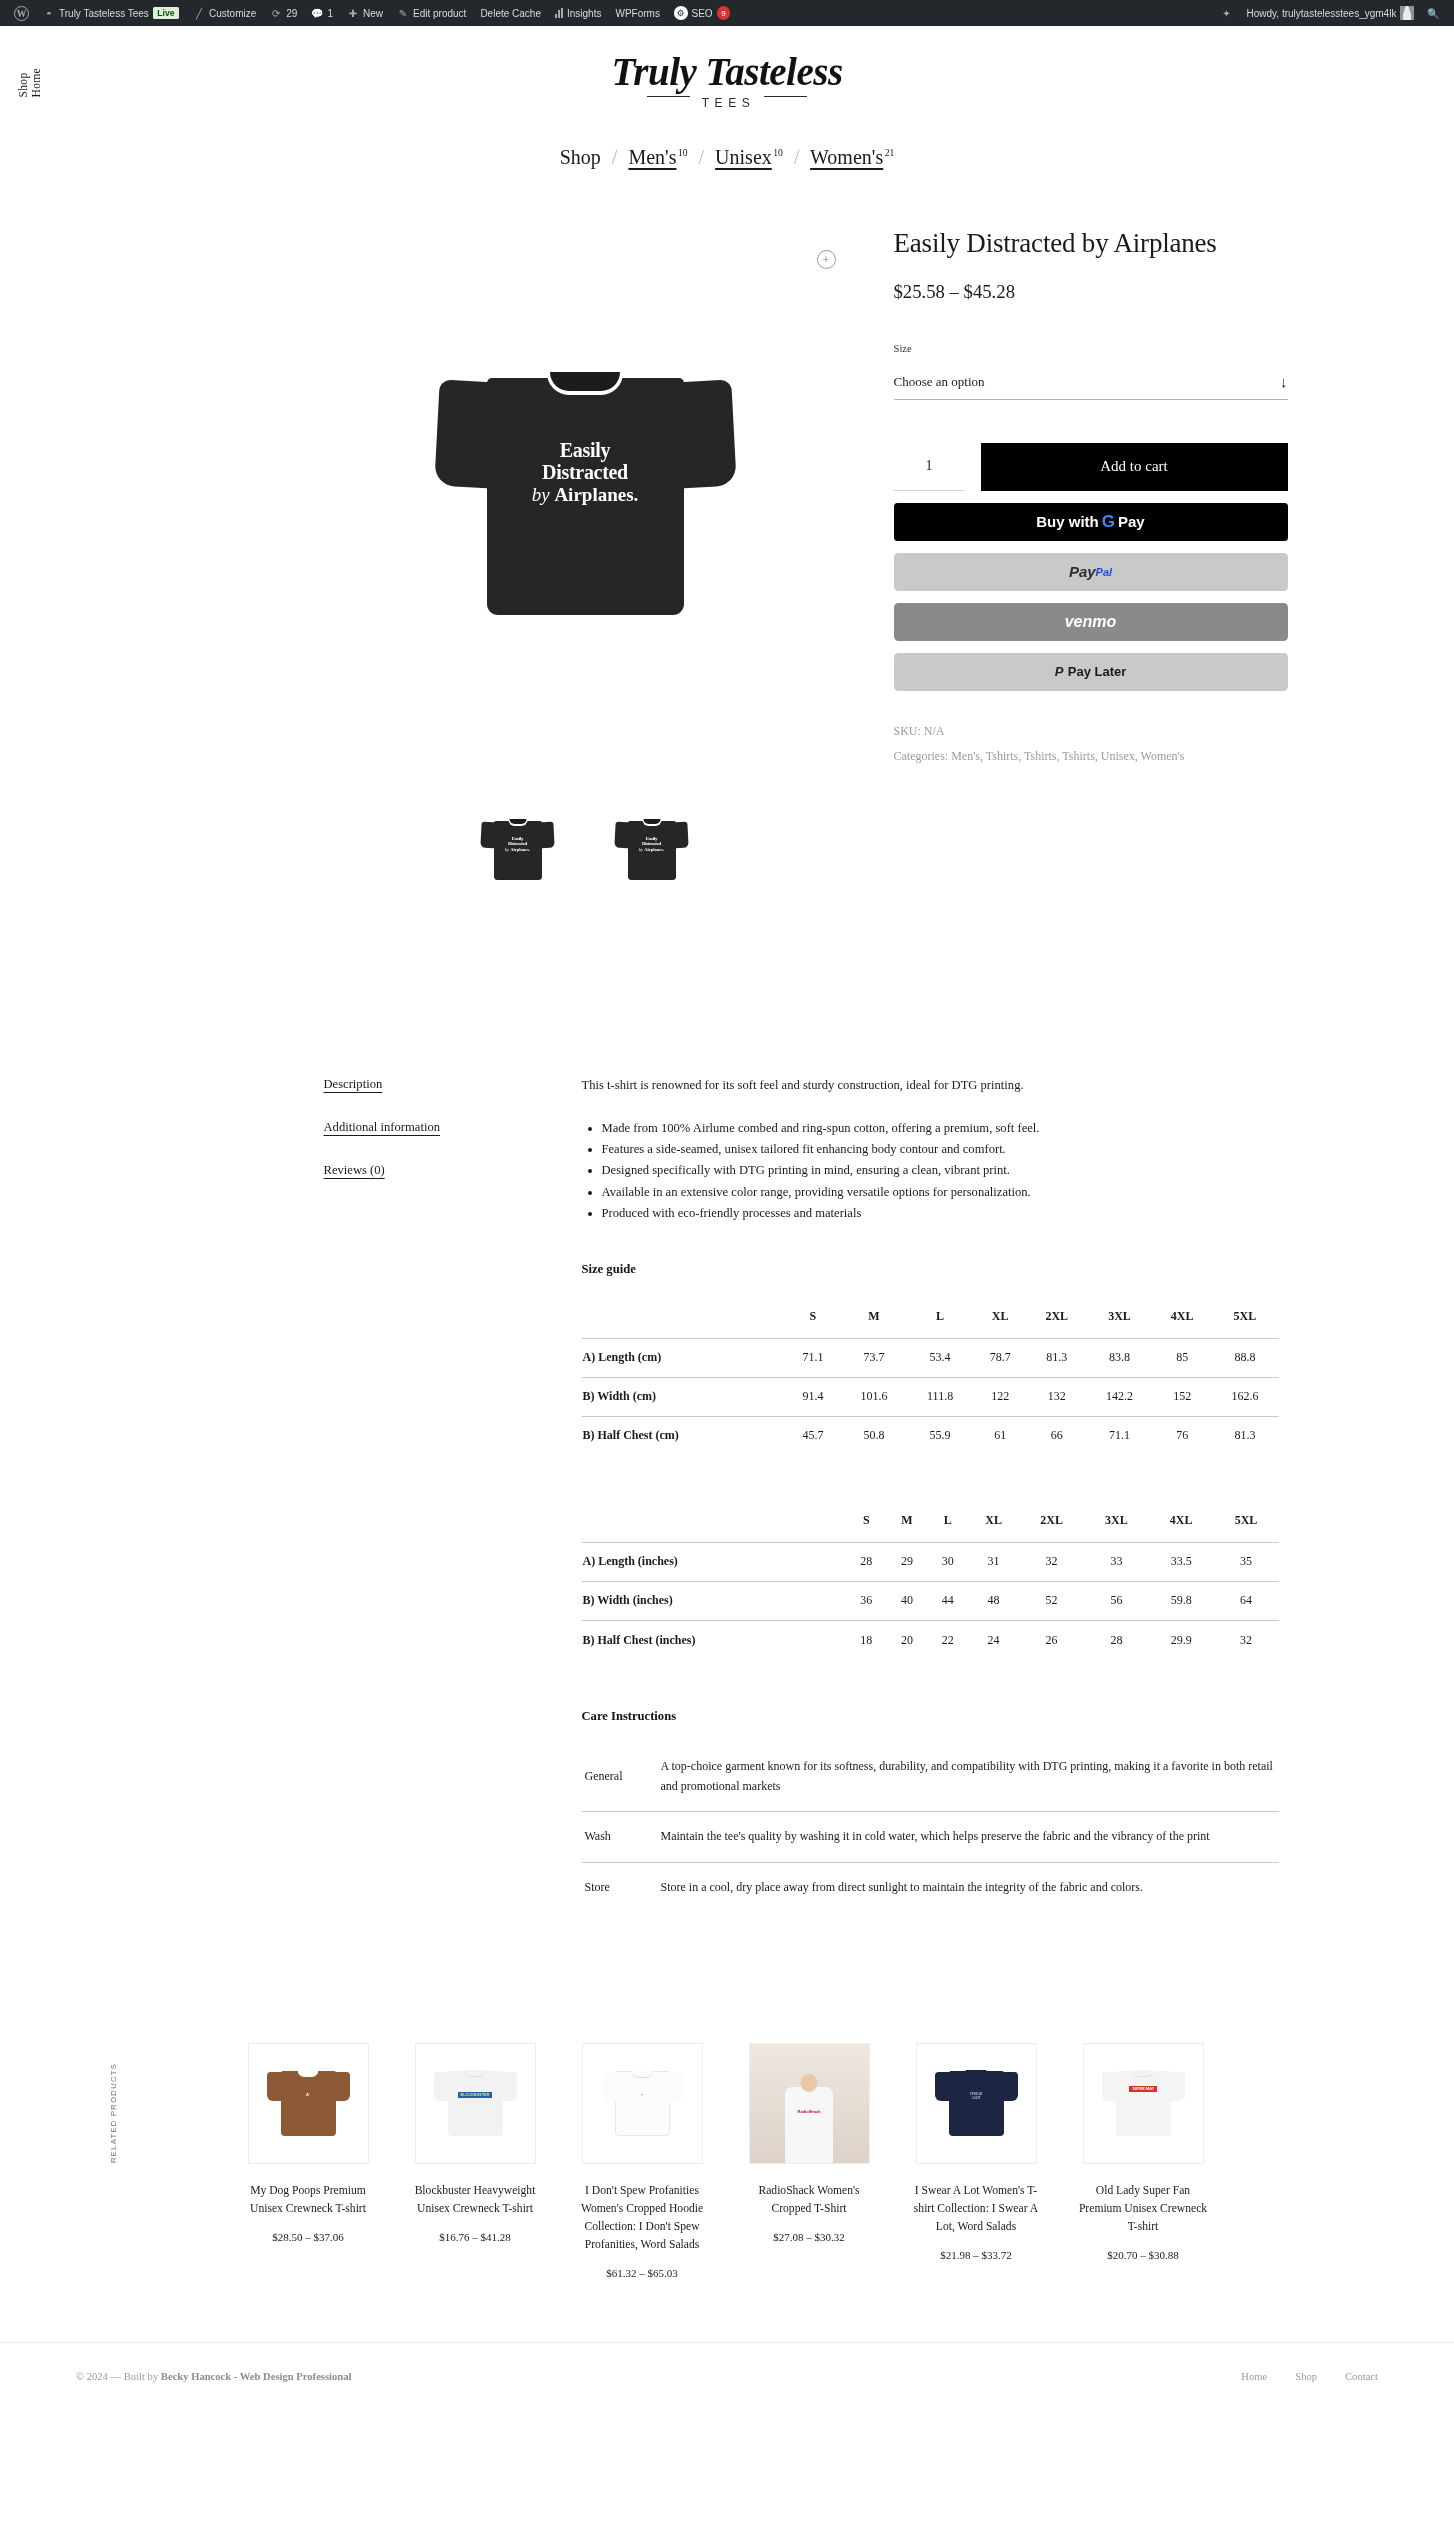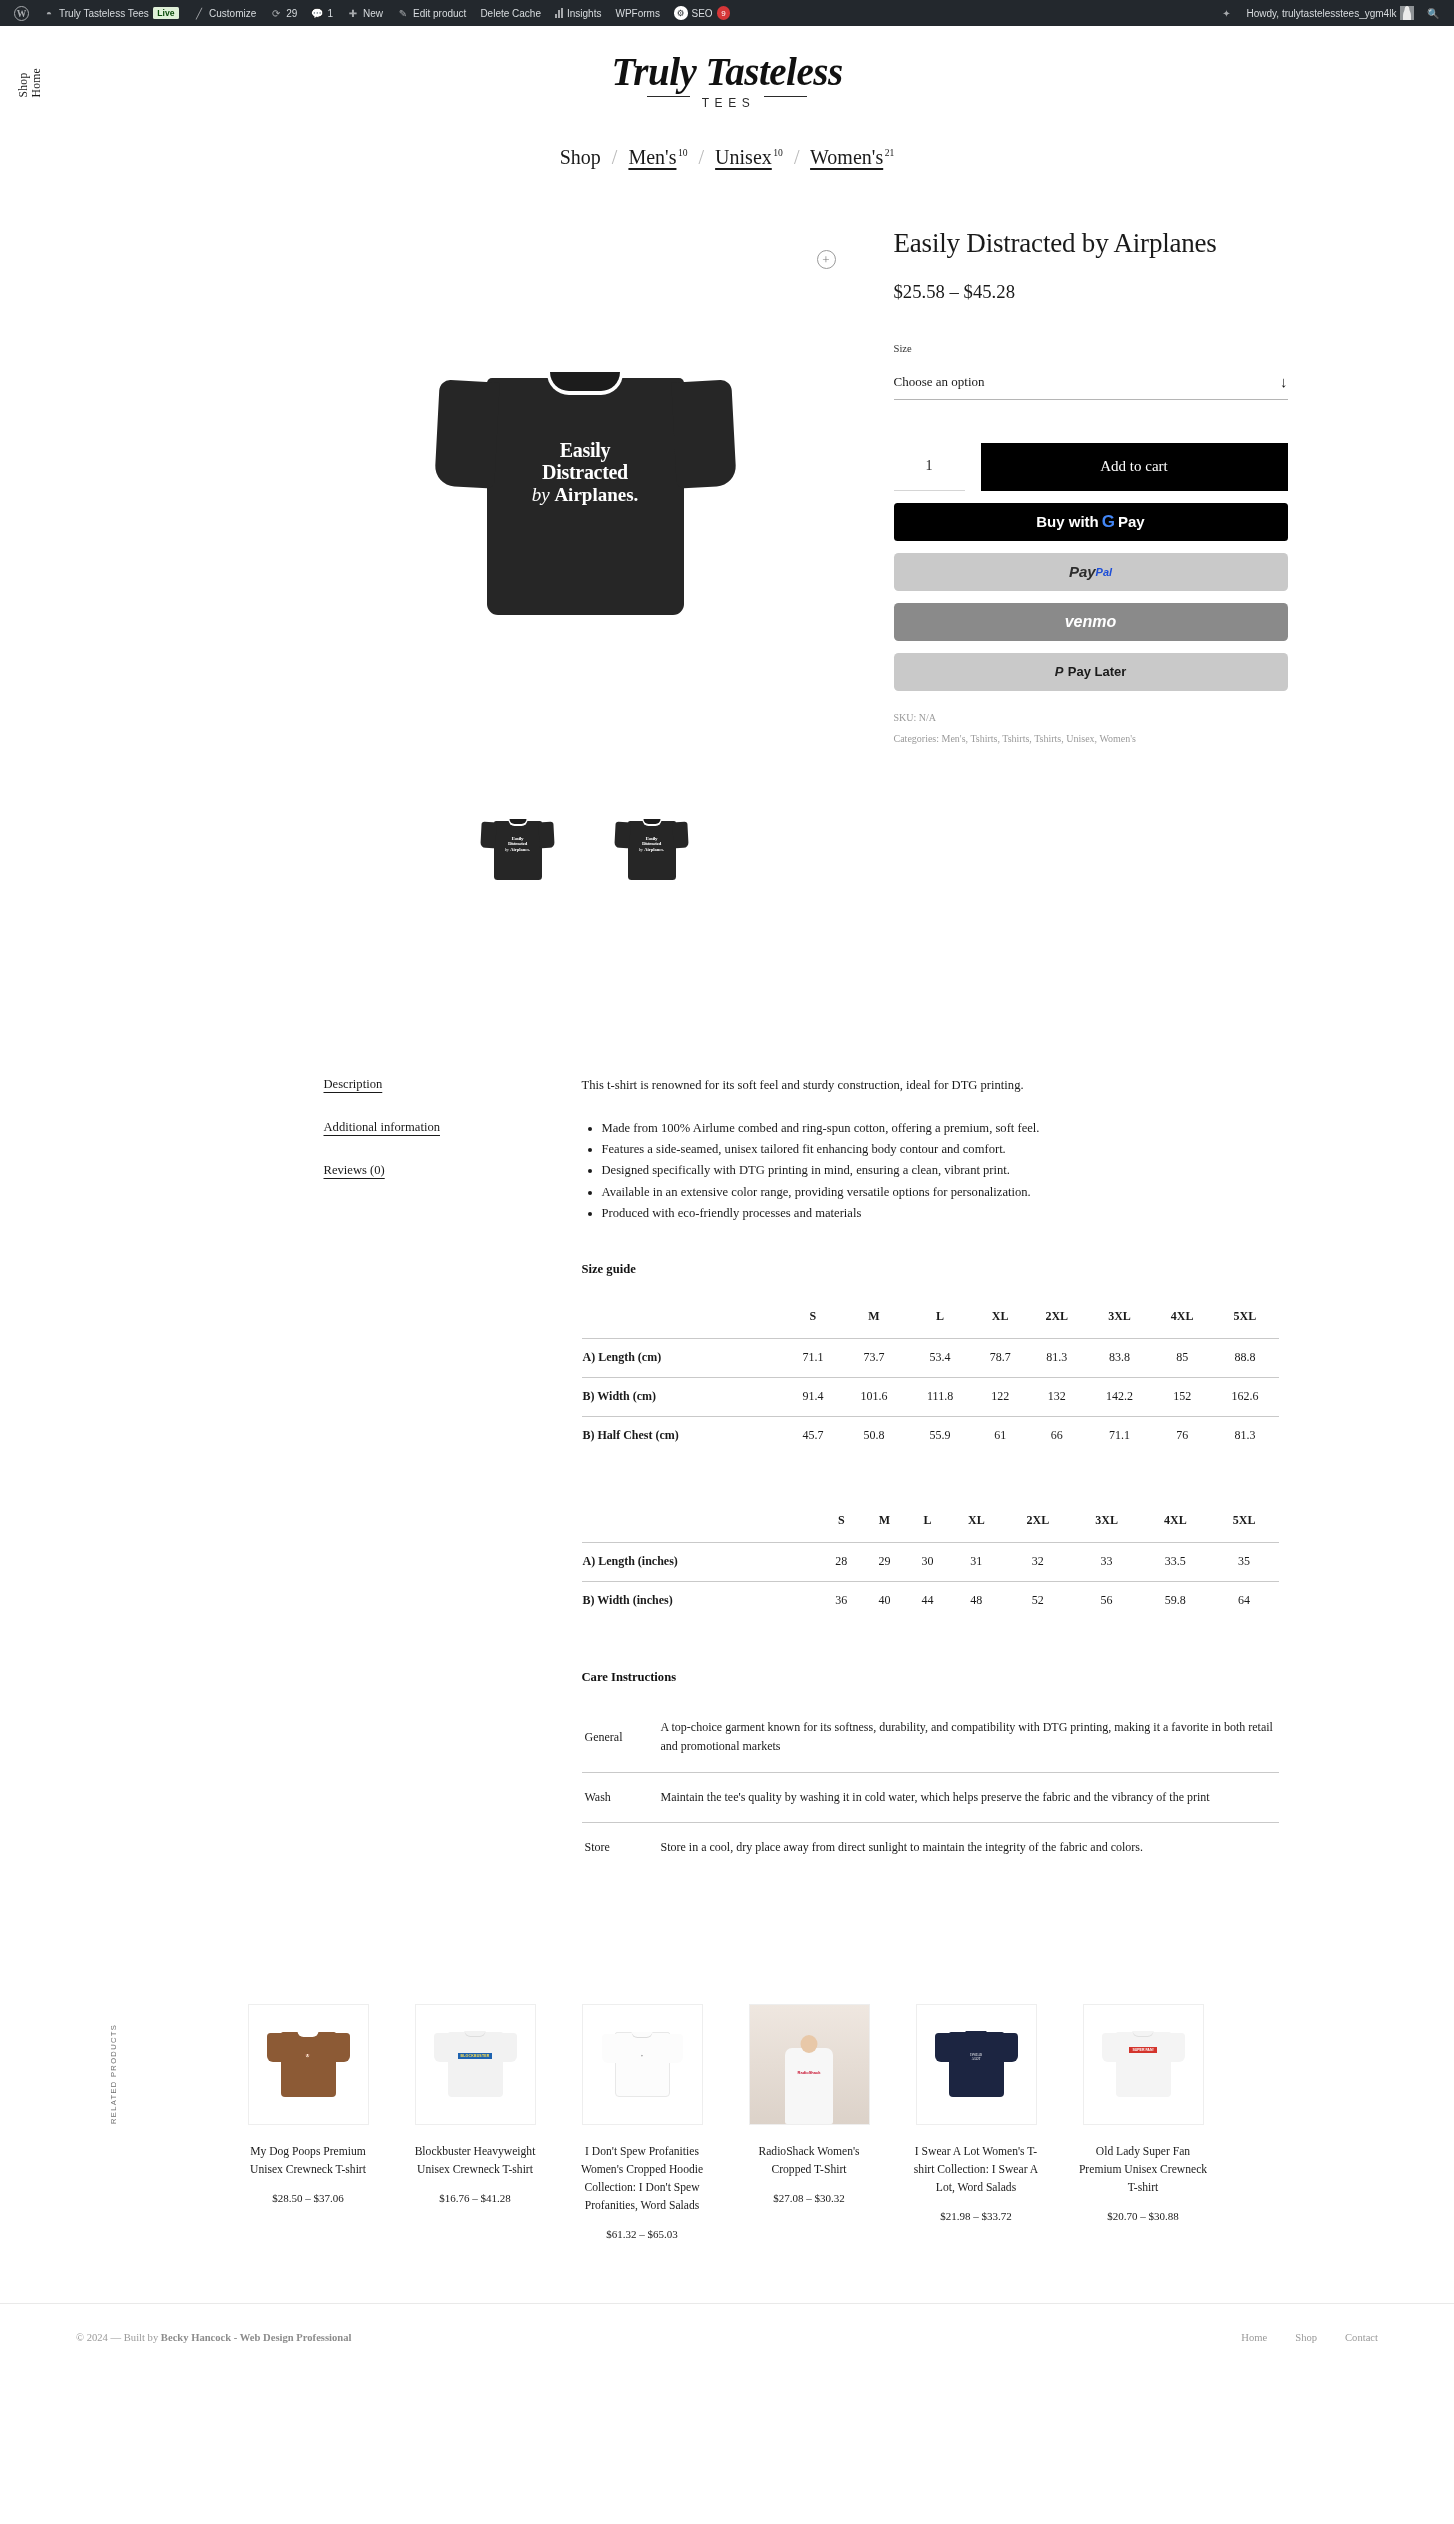--- a/index.html
+++ b/index.html
@@ -251,21 +251,21 @@
   .pb-gpay { background: #000; color: #fff; font-size: 15px; border-radius: 3.5px; gap: 3px; }
   .gicon { display: inline-flex; font-weight: bold; font-size: 17px; }
   .gicon span:nth-child(1){ color:#4285F4 }
   .pb-paypal { background: #c9c9c9; }
   .pb-paypal .pp1 { color: #2c2c2c; font-style: italic; font-size: 15px; }
   .pb-paypal .pp2 { color: #1d4ed8; font-style: italic; font-size: 11px; }
   .pb-venmo { background: #8a8a8a; color: #fff; font-size: 16px; font-style: italic; }
   .pb-paylater { background: #c9c9c9; color: #1a1a1a; font-size: 13px; gap: 4.5px; }
   .pb-paylater .ppmark { font-style: italic; font-weight: bold; color: #222; font-size: 13px; }
 
-  .meta { margin-top: 16px; font-size: 10px; color: #9a9a9a; line-height: 2.1; }
+  .meta { margin-top: 28px; font-size: 12px; color: #9a9a9a; line-height: 2.1; }
 
   
   .tabs-wrap { display: flex; width: 1161px; margin: 172px auto 0; padding-left: 177px; }
   .tabs-list { width: 258px; padding-top: 2px; }
   .tabs-list li { list-style: none; margin-bottom: 28px; }
   .tabs-list a {
     font-size: 12.6px; color: #1a1a1a; text-decoration: underline;
     text-underline-offset: 4px; cursor: pointer;
   }
   .tab-panel { flex: 1; max-width: 697px; }
@@ -625,20 +625,31 @@
           <td class="rowhead">B) Width (inches)</td>
           <td>36</td>
           <td>40</td>
           <td>44</td>
           <td>48</td>
           <td>52</td>
           <td>56</td>
           <td>59.8</td>
           <td>64</td>
         </tr>
+        <tr>
+          <td class="rowhead">B) Half Chest (inches)</td>
+          <td>18</td>
+          <td>20</td>
+          <td>22</td>
+          <td>24</td>
+          <td>26</td>
+          <td>28</td>
+          <td>29.9</td>
+          <td>32</td>
+        </tr>
       </tbody>
     </table>
 
     <h3 class="block-title" style="margin-top:50px">Care Instructions</h3>
 
     <table class="caretable">
       <tbody>
         <tr>
           <td class="k">General</td>
           <td>A top-choice garment known for its softness, durability, and compatibility with DTG printing, making it a favorite in both retail and promotional markets</td>

